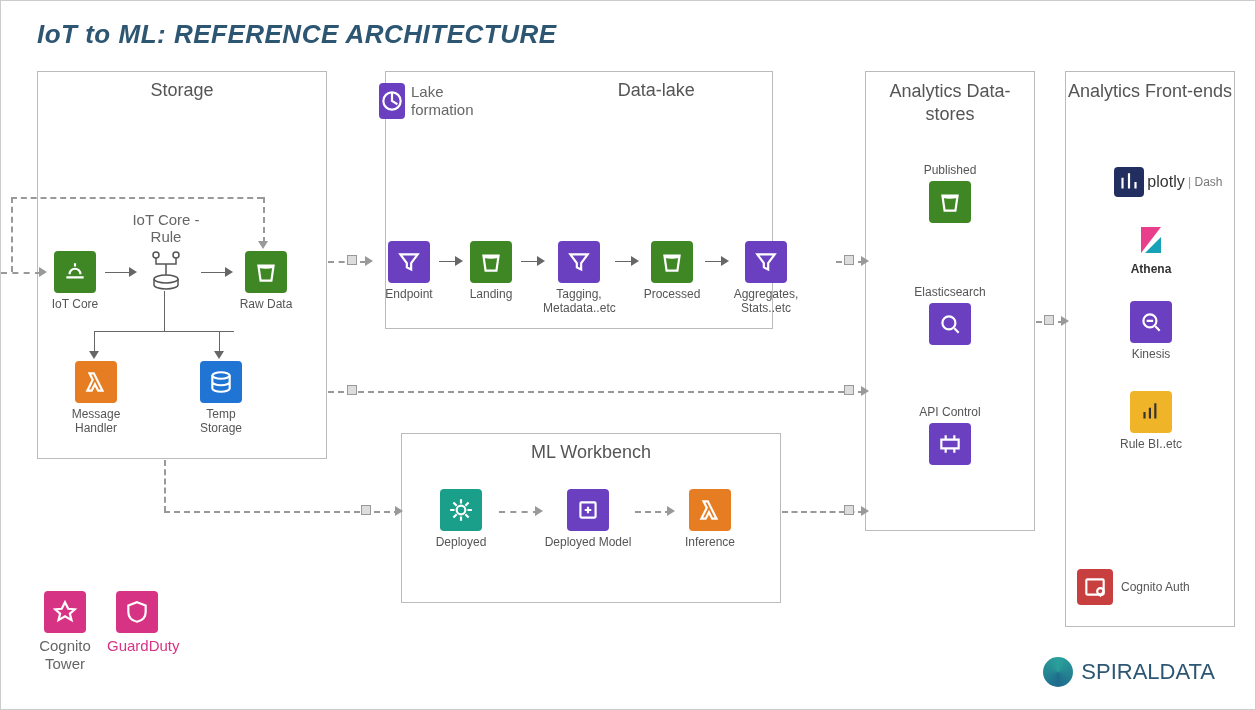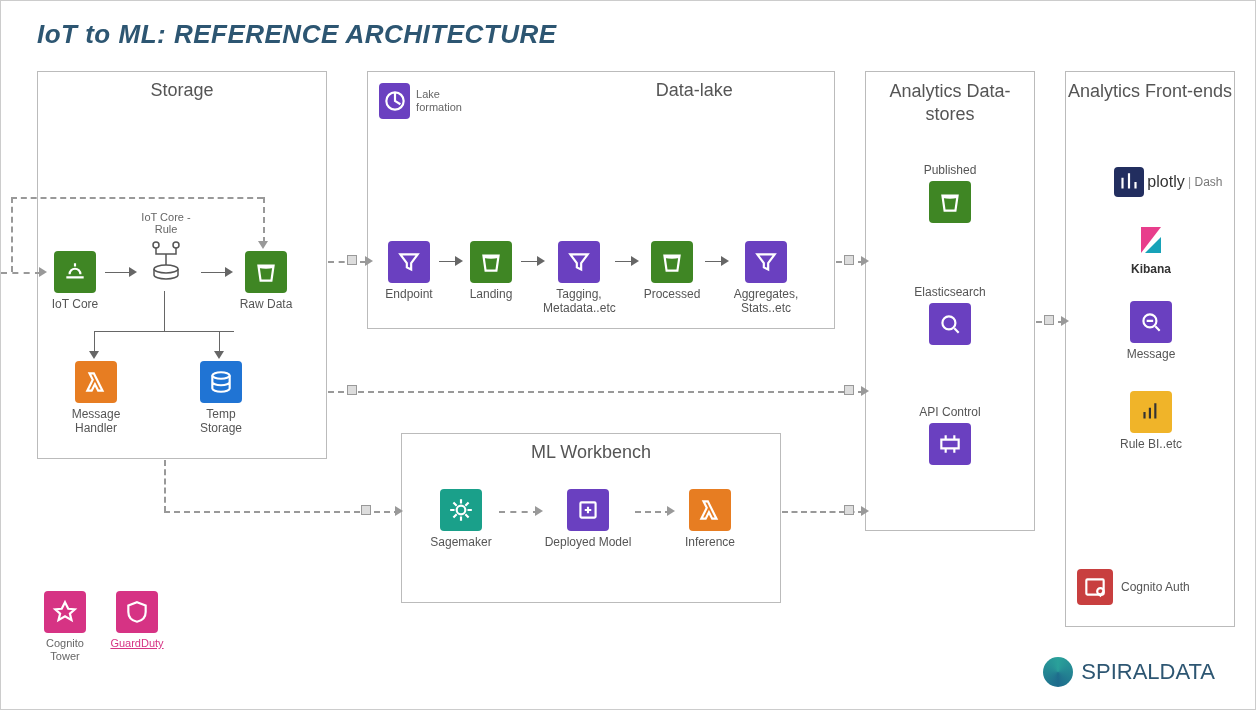--- a/index.html
+++ b/index.html
@@ -24,32 +24,32 @@
 .arrowline{position:absolute;border-top:2px dashed #999}
 .solidline{position:absolute;border-top:1.5px solid #666}
 .solidline-v{position:absolute;border-left:1.5px solid #666}
 .dashline-v{position:absolute;border-left:2px dashed #999}
 .ahead-r{position:absolute;width:0;height:0;border-top:5px solid transparent;border-bottom:5px solid transparent;border-left:8px solid #999}
 .ahead-r.solid{border-left-color:#666}
 .ahead-d{position:absolute;width:0;height:0;border-left:5px solid transparent;border-right:5px solid transparent;border-top:8px solid #666}
 .sq{position:absolute;width:10px;height:10px;background:#ddd;border:1px solid #999}
 .logo{position:absolute;right:40px;bottom:22px;font-size:22px;font-weight:500;color:#2d5672;display:flex;align-items:center;gap:8px}
 .logo .swirl{width:30px;height:30px;border-radius:50%;background:conic-gradient(#2aa19a,#1e6b8c,#2aa19a)}
-.small-lbl{font-size:11px;color:#666}
+.small-lbl{font-size:15px;color:#666}
 </style>
 </head>
 <body>
 
 <div class="title">IoT to ML: REFERENCE ARCHITECTURE</div>
 
 <div class="box" style="left:36px;top:70px;width:290px;height:388px">
   <div class="box-title">Storage</div>
 </div>
 
-<div class="box" style="left:366px;top:70px;width:468px;height:258px">
+<div class="box" style="left:384px;top:70px;width:388px;height:258px">
   <div class="box-title" style="float:right;width:60%">Data-lake</div>
 </div>
 
 <div class="box" style="left:400px;top:432px;width:380px;height:170px">
   <div class="box-title">ML Workbench</div>
 </div>
 
 <div class="box" style="left:864px;top:70px;width:170px;height:460px">
   <div class="box-title" style="line-height:1.3"><span>Analytics Data-stores</span></div>
 </div>
@@ -161,21 +161,21 @@
   <span class="lbl">Aggregates, Stats..etc</span>
 </div>
 
 <div class="node" style="left:424px;top:488px;width:72px">
   <span class="icon teal">
       <svg viewBox="0 0 24 24">
         <circle cx="12" cy="12" r="4"></circle>
         <path d="M12 2v4M12 18v4M2 12h4M18 12h4M5 5l3 3M16 16l3 3M5 19l3-3M16 8l3-3"></path>
       </svg>
     </span>
-  <span class="lbl">Sagemaker</span>
+  <span class="lbl">Deployed</span>
 </div>
 
 <div class="node" style="left:542px;top:488px;width:90px">
   <span class="icon purple">
       <svg viewBox="0 0 24 24">
         <rect x="5" y="5" width="14" height="14" rx="1"></rect>
         <path d="M9 12h6M12 9v6"></path>
       </svg>
     </span>
   <span class="lbl">Deployed Model</span>
@@ -226,31 +226,31 @@
     </span>
   <span style="vertical-align:middle;font-size:16px;color:#333;font-weight:500">plotly</span>
   <span style="vertical-align:middle;color:#999">| </span><span style="vertical-align:middle;color:#777">Dash</span>
 </div>
 
 <div class="node" style="left:1120px;top:224px;width:60px">
   <svg width="28" height="30" viewBox="0 0 28 30">
       <path d="M4 2h20L4 28z" fill="#e83e8c"></path>
       <path d="M24 12v16H8z" fill="#17a2b8"></path>
     </svg>
-  <span class="lbl" style="font-weight:600;color:#333">Kibana</span>
+  <span class="lbl" style="font-weight:600;color:#333">Athena</span>
 </div>
 
 <div class="node" style="left:1120px;top:300px;width:60px">
   <span class="icon purple">
       <svg viewBox="0 0 24 24">
         <circle cx="11" cy="11" r="6"></circle>
         <path d="M16 16l4 4M8 11h6"></path>
       </svg>
     </span>
-  <span class="lbl">Message</span>
+  <span class="lbl">Kinesis</span>
 </div>
 
 <div class="node" style="left:1108px;top:390px;width:84px">
   <span class="icon yellow">
       <svg viewBox="0 0 24 24">
         <path d="M6 18v-6M11 18V8M16 18V4"></path>
       </svg>
     </span>
   <span class="lbl">Rule BI..etc</span>
 </div>
@@ -274,21 +274,21 @@
     </span>
   <span class="lbl small-lbl">Cognito Tower</span>
 </div>
 
 <div class="node" style="left:106px;top:590px;width:60px">
   <span class="icon pink">
       <svg viewBox="0 0 24 24">
         <path d="M12 3l8 3v6c0 5-3.5 8-8 9-4.5-1-8-4-8-9V6l8-3z"></path>
       </svg>
     </span>
-  <span class="lbl small-lbl" style="color:#d63384;text-decoration:underline">GuardDuty</span>
+  <span class="lbl small-lbl" style="color:#d63384;">GuardDuty</span>
 </div>
 
 <div class="arrowline" style="left:0px;top:271px;width:40px"></div>
 <div class="ahead-r" style="left:38px;top:266px"></div>
 
 <div class="solidline" style="left:104px;top:271px;width:28px"></div>
 <div class="ahead-r solid" style="left:128px;top:266px"></div>
 
 <div class="solidline" style="left:200px;top:271px;width:28px"></div>
 <div class="ahead-r solid" style="left:224px;top:266px"></div>

